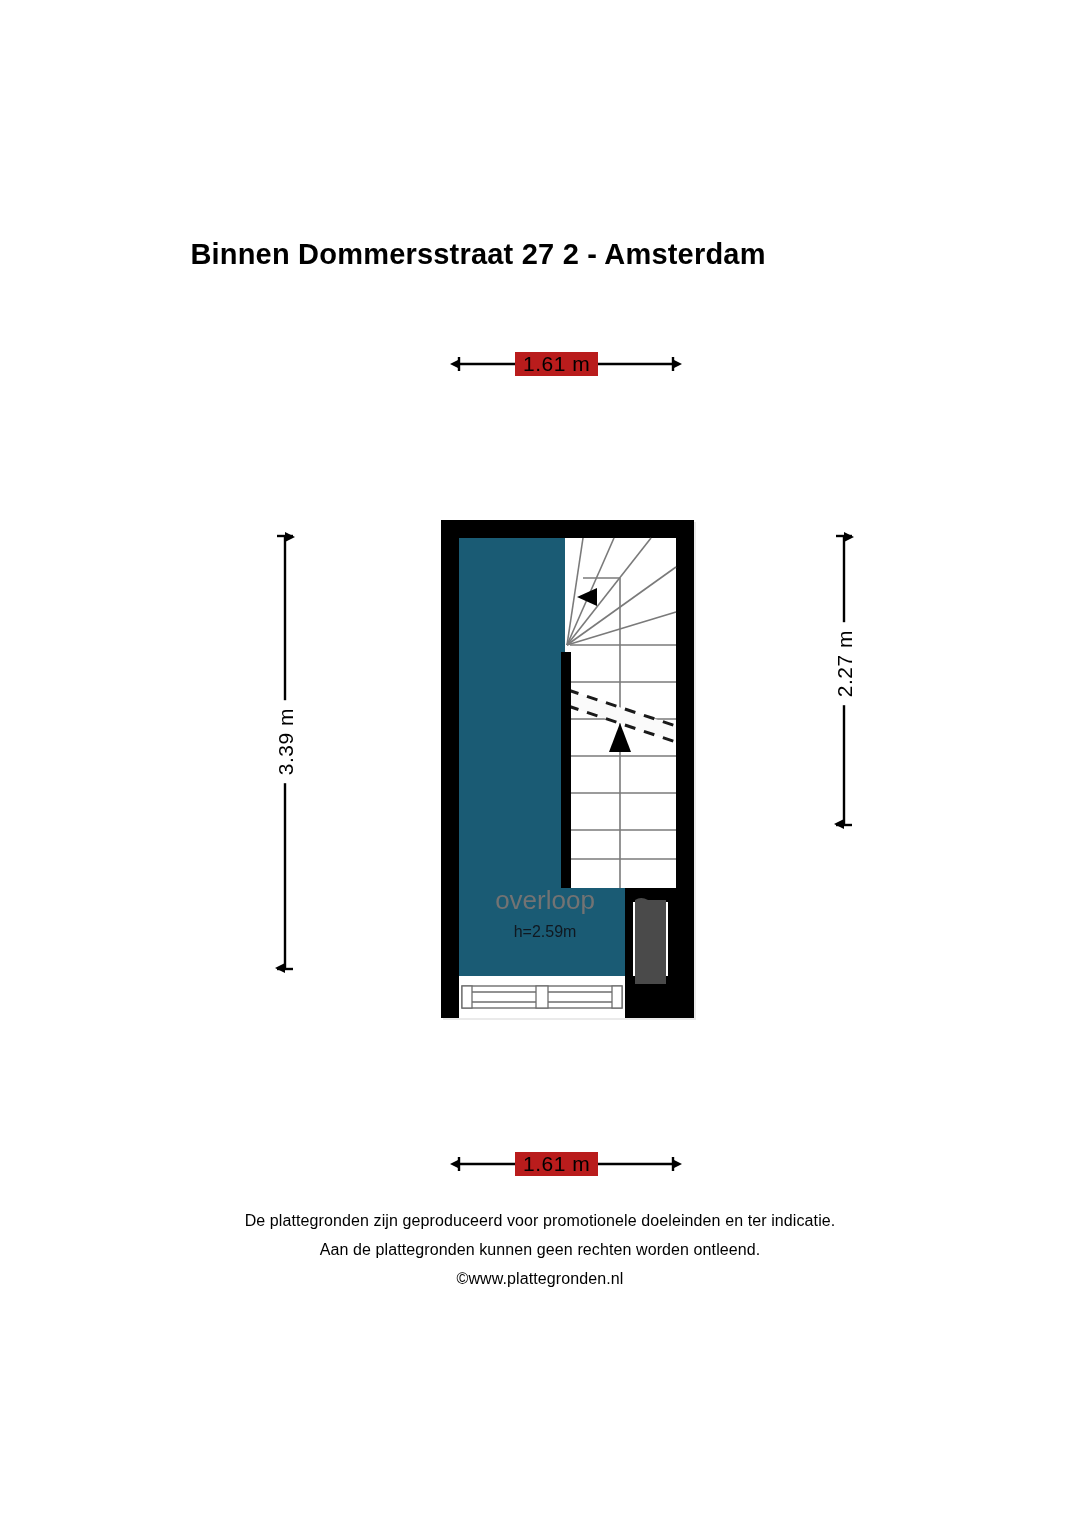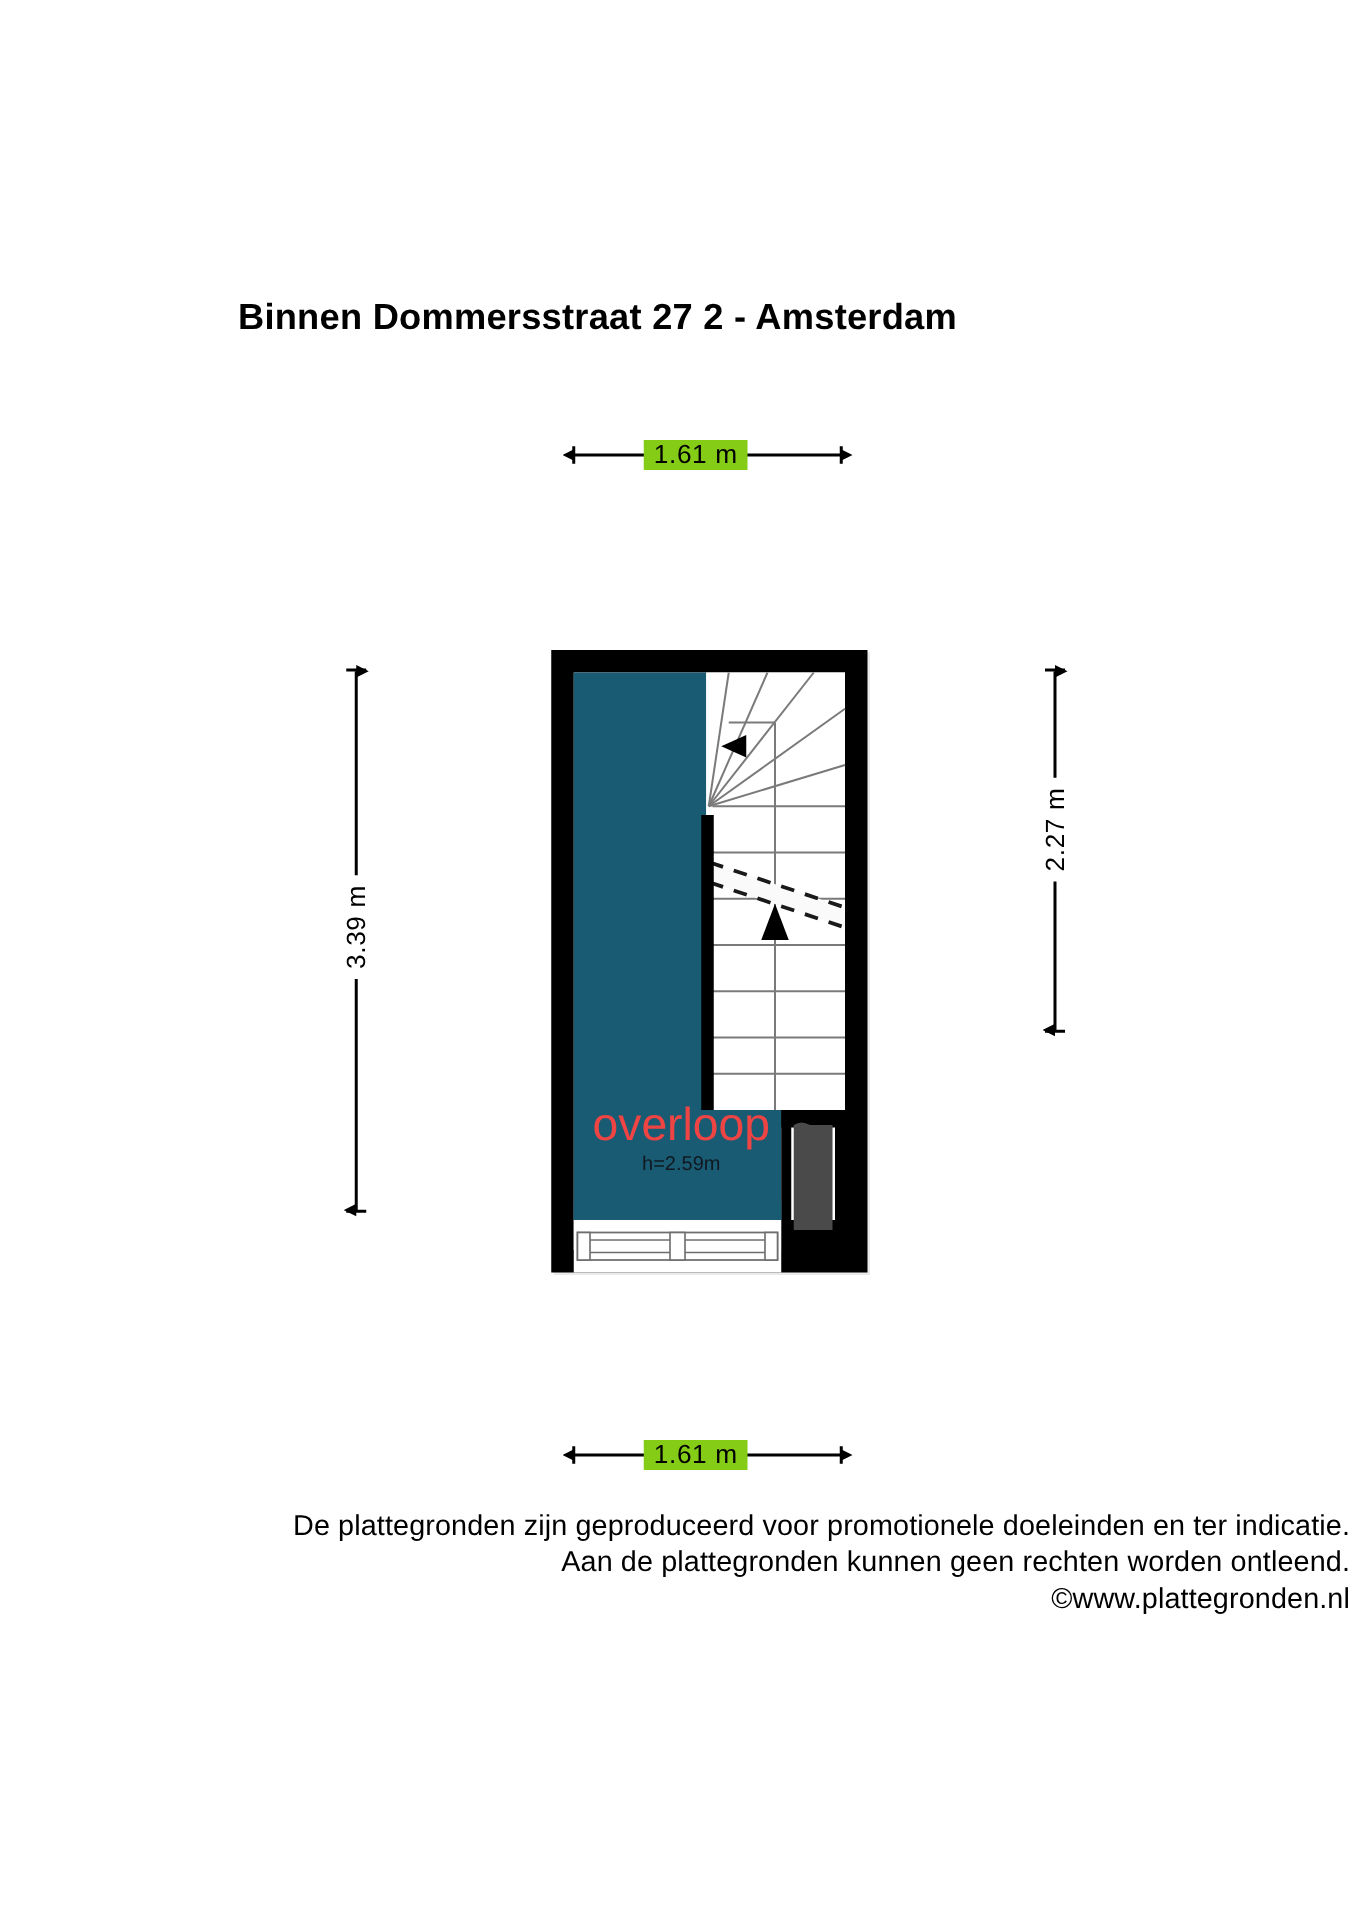--- a/index.html
+++ b/index.html
@@ -43,21 +43,21 @@
     margin-top: 4px;
     white-space: nowrap;
   }
 
   
   .dim-label-h {
     position: absolute;
     font-size: 21px;
     font-weight: normal;
     letter-spacing: 0.5px;
-    background: #84cc16;
+    background: #b91c1c;
     padding: 0 8px;
     white-space: nowrap;
   }
   .dim-label-v {
     position: absolute;
     font-size: 21px;
     font-weight: normal;
     letter-spacing: 0.5px;
     background: #ffffff;
     padding: 8px 0;
@@ -76,23 +76,23 @@
     pointer-events: none;
   }
 
   
   #room-label-overloop {
     position: absolute;
     left: 455px;
     top: 884px;
     width: 180px;
     text-align: center;
-    font-size: 37px;
+    font-size: 26px;
     line-height: 32px;
-    color: #ef4444;
+    color: #737373;
     white-space: nowrap;
   }
   #room-label-height {
     position: absolute;
     left: 455px;
     top: 919px;
     width: 180px;
     text-align: center;
     font-size: 16px;
     line-height: 26px;
@@ -102,25 +102,24 @@
 
   
   #footer {
     position: absolute;
     left: 0;
     top: 1206px;
     width: 1080px;
     text-align: center;
   }
   #footer div {
-    font-size: 23px;
+    font-size: 16px;
     line-height: 29px;
     letter-spacing: 0.1px;
     white-space: nowrap;
-    text-align: right;
   }
 </style>
 </head>
 <body>
 
 <div id="page">
 
   <div id="title-block">
     <div id="title-line-1">Binnen Dommersstraat 27 2 - Amsterdam</div>
   </div>

